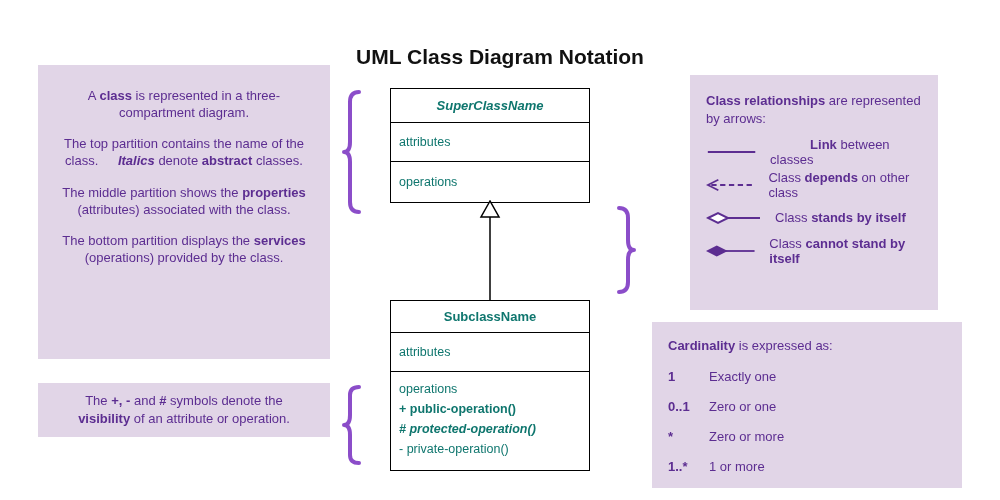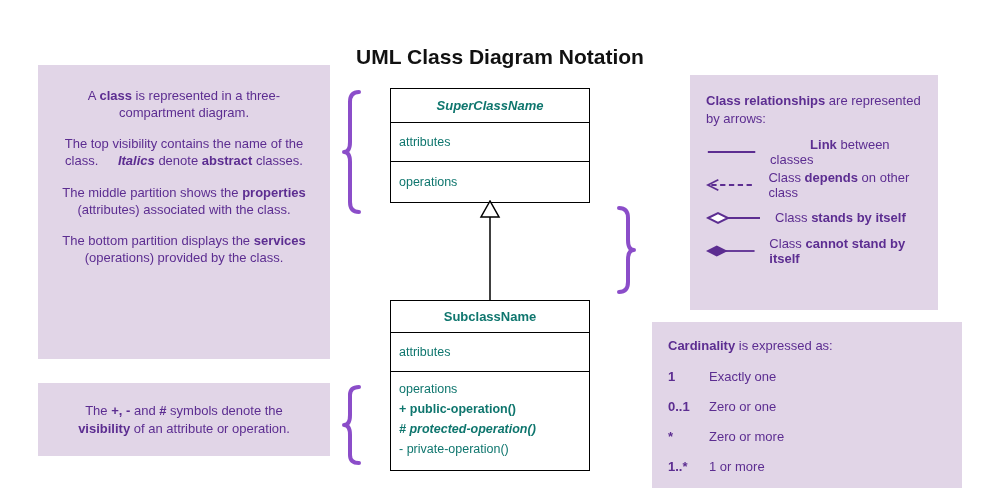--- a/index.html
+++ b/index.html
@@ -5,21 +5,21 @@
   html,body{margin:0;padding:0;background:#fff;}
   .canvas{position:relative;width:1000px;height:500px;background:#ffffff;
           font-family:"Liberation Sans",sans-serif;overflow:hidden;}
   .title{position:absolute;top:16px;left:0;width:100%;text-align:center;
          font-size:21px;font-weight:bold;color:#111;margin-top:29px;}
   .panel{position:absolute;background:#e1d5e7;color:#5c2d91;font-size:13px;box-sizing:border-box;}
   .panel-class-note{left:38px;top:65px;width:292px;height:294px;padding:22px 18px;
                     text-align:center;line-height:1.32;}
   .panel-class-note p{margin:0 0 14px;}
   .panel-class-note p:last-child{margin-bottom:0;}
-  .panel-visibility{left:38px;top:383px;width:292px;height:73px;display:flex;
+  .panel-visibility{left:38px;top:383px;width:292px;height:54px;display:flex;
                     align-items:center;justify-content:center;text-align:center;
                     padding:0 20px;line-height:1.35;}
   .brace{position:absolute;}
   .brace path{fill:none;stroke:#8b4dc9;stroke-width:4;stroke-linecap:round;stroke-linejoin:round;}
   .uml-box{position:absolute;left:390px;width:200px;background:#fff;border:1px solid #000;
            box-sizing:border-box;color:#0f766e;}
   .uml-super{top:88px;}
   .uml-sub{top:300px;}
   .uml-title{font-weight:bold;text-align:center;font-size:13px;display:flex;
              align-items:center;justify-content:center;}
@@ -46,21 +46,21 @@
 </style>
 </head>
 <body>
 
 <div class="canvas">
 
   <div class="title">UML Class Diagram Notation</div>
 
   <div class="panel panel-class-note">
     <p><span>A </span><span style="font-weight: bold;">class</span><span> is represented in a three-compartment diagram.</span></p>
-    <p><span>The top visibility contains the </span><span style="font-weight: normal;">name</span><span> of the class. </span><span style="font-weight: bold; font-style: italic; margin-left: 16px;">Italics</span><span> denote </span><span style="font-weight: bold;">abstract</span><span> classes.</span></p>
+    <p><span>The top partition contains the </span><span style="font-weight: normal;">name</span><span> of the class. </span><span style="font-weight: bold; font-style: italic; margin-left: 16px;">Italics</span><span> denote </span><span style="font-weight: bold;">abstract</span><span> classes.</span></p>
     <p><span>The middle partition shows the </span><span style="font-weight: bold;">properties</span><span> (attributes) associated with the class.</span></p>
     <p><span>The bottom partition displays the </span><span style="font-weight: bold;">services</span><span> (operations) provided by the class.</span></p>
   </div>
 
   <div class="panel panel-visibility">
     <span><span>The </span><span style="font-weight: bold;">+, -</span><span> and </span><span style="font-weight: bold;">#</span><span> symbols denote the </span><span style="font-weight: bold;">visibility</span><span> of an attribute or operation.</span></span>
   </div>
 
   <svg class="brace" style="left:342px;top:90px" width="24" height="124" viewBox="0 0 24 124">
     <path d="M17 2 Q8 2 8 12 L8 52 Q8 62 2 62 Q8 62 8 72 L8 112 Q8 122 17 122"></path>

